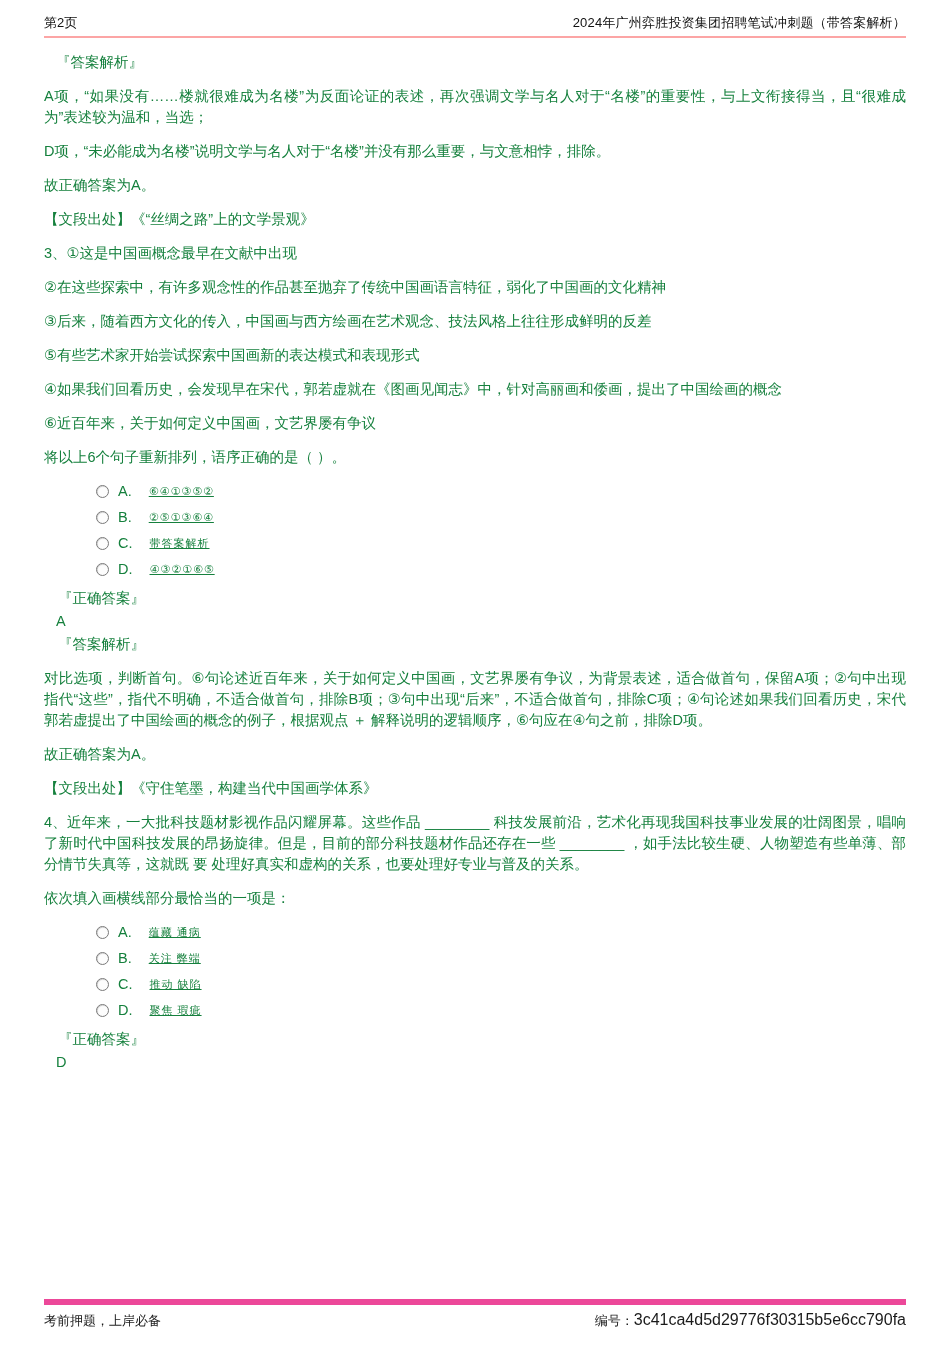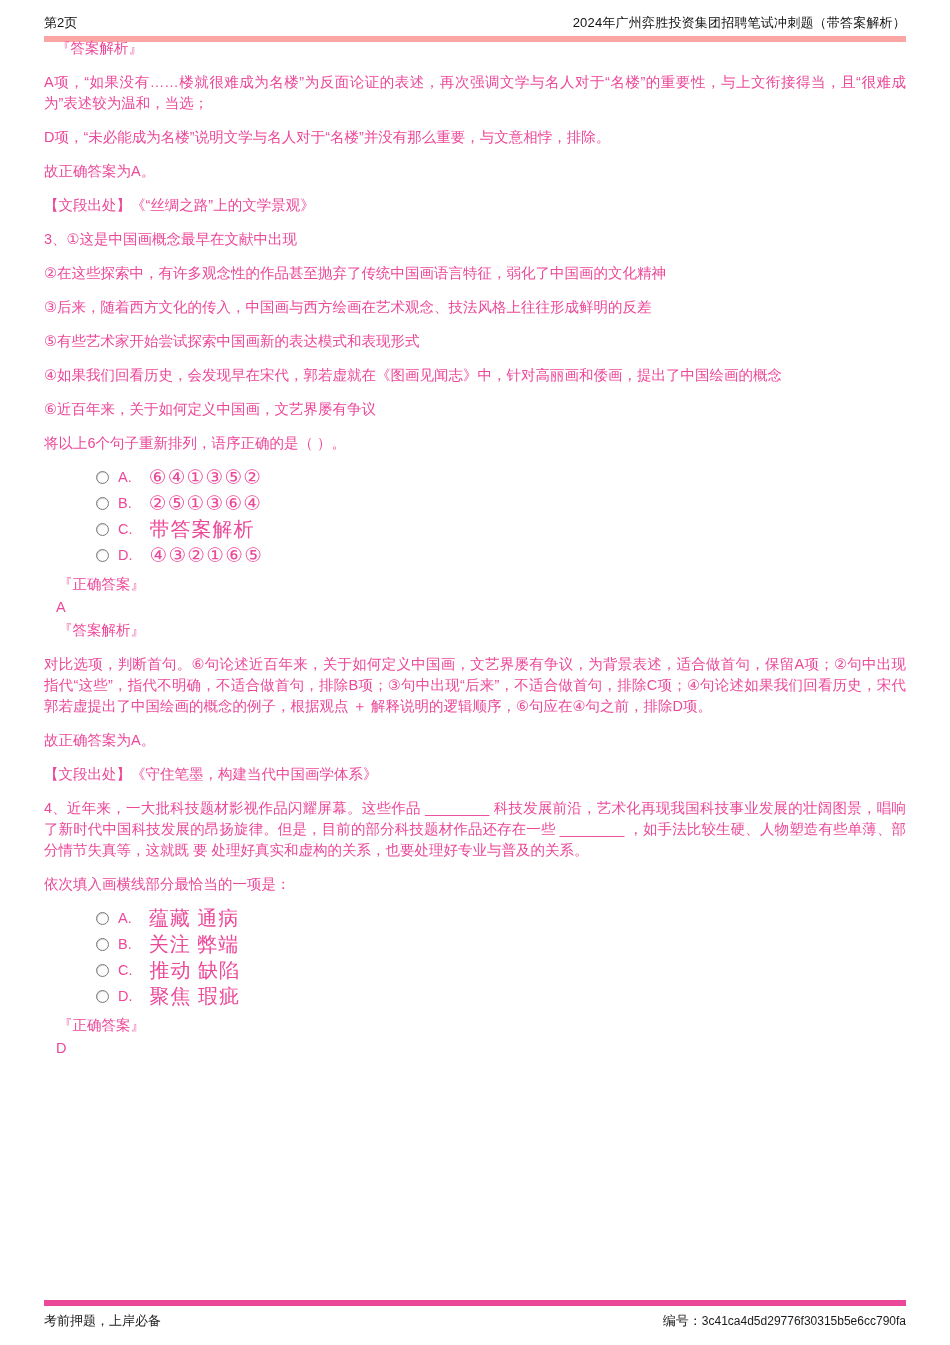--- a/index.html
+++ b/index.html
@@ -5,52 +5,52 @@
   html,body{margin:0;padding:0;background:#fff;}
   .page{
     position:relative;width:950px;height:1345px;background:#ffffff;
     font-family:"Liberation Sans","DejaVu Sans",sans-serif;
     color:#1d1d1d;overflow:hidden;
   }
   .header{
     position:absolute;top:14px;left:44px;right:44px;
     display:flex;justify-content:space-between;align-items:flex-start;
     font-size:13px;color:#111;
-    border-bottom:6px solid #fca5a5;padding-bottom:4px;
+    border-bottom:2px solid #fca5a5;padding-bottom:4px;
   }
   .header .doc-title{letter-spacing:0.2px;}
   .content{
-    position:absolute;top:38px;left:44px;right:44px;
-    font-size:14.5px;line-height:21px;text-align:justify;color:#ec4899;
+    position:absolute;top:52px;left:44px;right:44px;
+    font-size:14.5px;line-height:21px;text-align:justify;color:#15803d;
   }
   .content p{margin:0 0 13px 0;}
   p.bracket-label{padding-left:12px;margin-bottom:13px;text-align:left;}
   .answer-block p{margin:2px;text-align:left;}
   .answer-block{margin-bottom:13px;}
   .answer-letter{padding-left:10px;}
   .options{margin:2px 0 8px 0;}
   .option{
     display:flex;align-items:center;height:21px;margin:0 0 5px 52px;
     text-align:left;
   }
   .radio{
     display:inline-block;width:11px;height:11px;border-radius:50%;
     border:1px solid #7a7a7a;background:#fdfdfd;
     box-shadow:inset 0.5px 0.5px 1px rgba(0,0,0,0.25);
     margin-right:9px;flex:0 0 auto;
   }
   .opt-letter{margin-right:17px;font-size:14.5px;}
-  .opt-text{font-size:20px;letter-spacing:1px;}
+  .opt-text{font-size:11px;letter-spacing:1px;text-decoration:underline;}
   .footer{
     position:absolute;left:44px;right:44px;bottom:15px;
     display:flex;justify-content:space-between;align-items:baseline;
     font-size:13px;color:#1a1a1a;
     border-top:6px solid #ec4899;padding-top:6px;
   }
-  .serial-value{font-size:12px;}
+  .serial-value{font-size:16px;}
 </style>
 </head>
 <body>
 
 <div class="page">
 
   <div class="header">
     <span>第2页</span>
     <span class="doc-title">2024年广州弈胜投资集团招聘笔试冲刺题（带答案解析）</span>
   </div>

